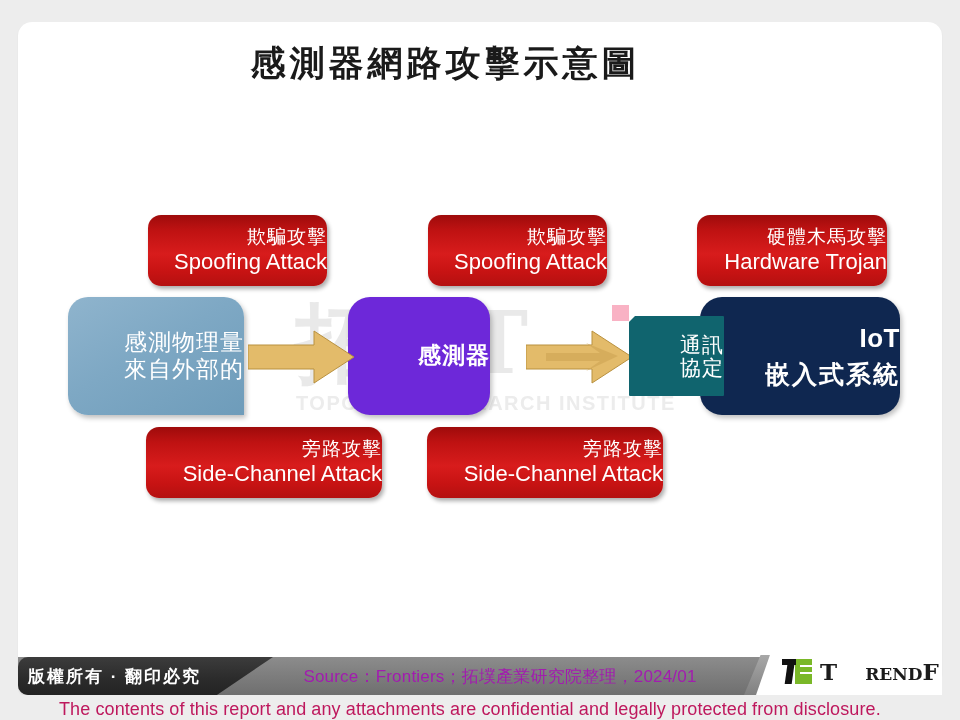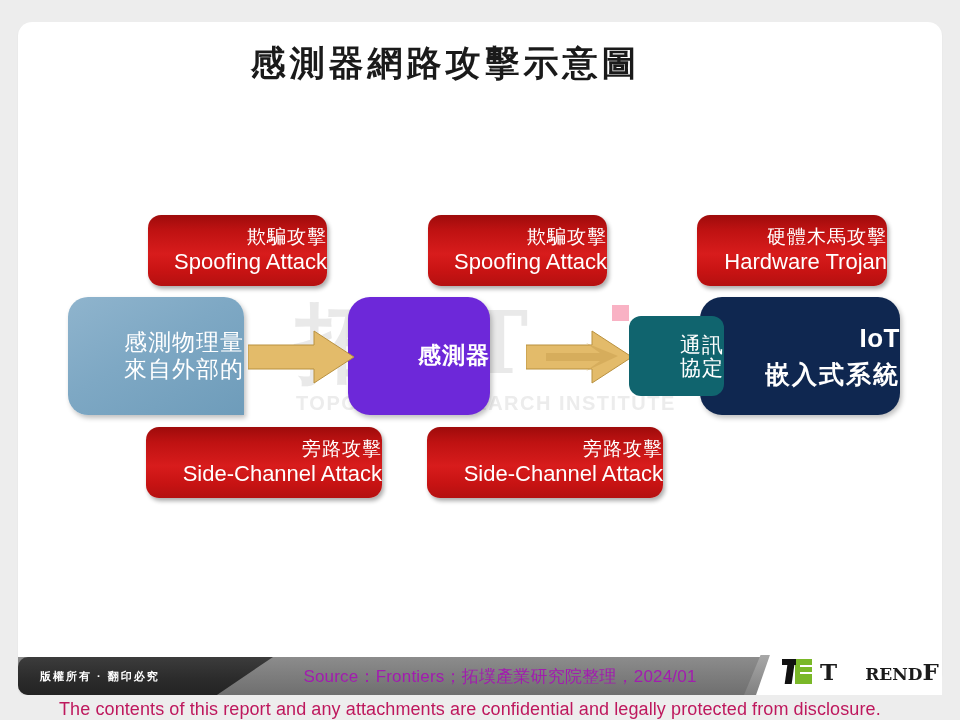--- a/index.html
+++ b/index.html
@@ -107,21 +107,21 @@
     border-radius: 22px;
     box-shadow: 2px 3px 5px rgba(0,0,0,0.25);
   }
   .navy-iot .en { font-size: 26px; font-weight: 700; letter-spacing: 0.5px; }
   .navy-iot .cn { font-size: 25px; font-weight: 700; letter-spacing: 2px; margin-top: 6px; }
 
   .teal-proto {
     left: 629px; top: 316px; width: 95px; height: 80px;
     background: #10646e;
     clip-path: polygon(0 6px, 0 100%, 100% 100%, 100% 0, 6px 0);
-    border-radius: 12px;
+    border-radius: 1px;
     z-index: 4;
   }
   .teal-proto .cn { font-size: 21px; letter-spacing: 1px; line-height: 1.1; }
 
   .pink-sq {
     position: absolute;
     left: 612px; top: 305px;
     width: 17px; height: 16px;
     background: #f9b2c4;
     z-index: 2;
@@ -146,23 +146,23 @@
     left: 18px; top: 657px;
     width: 255px; height: 38px;
     background: linear-gradient(to bottom, #3c3c3c 0%, #2c2c2c 55%, #232323 100%);
     border-radius: 10px 0 0 10px;
     clip-path: polygon(0 0, 100% 0, 78% 100%, 0 100%);
     display: flex;
     align-items: center;
     box-shadow: 1px 1px 3px rgba(0,0,0,0.2);
   }
   .copyright-text {
-    margin-left: 22px;
+    margin-left: 10px;
     color: #ffffff;
-    font-size: 11px;
+    font-size: 17px;
     font-weight: 700;
     letter-spacing: 2px;
     white-space: nowrap;
   }
   .source-text {
     position: absolute;
     left: 255px; top: 657px;
     width: 490px; height: 38px;
     display: flex;
     align-items: center;

